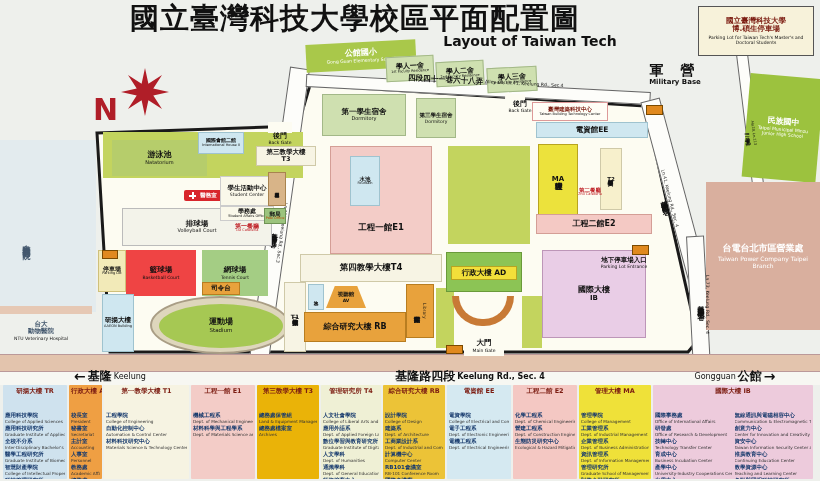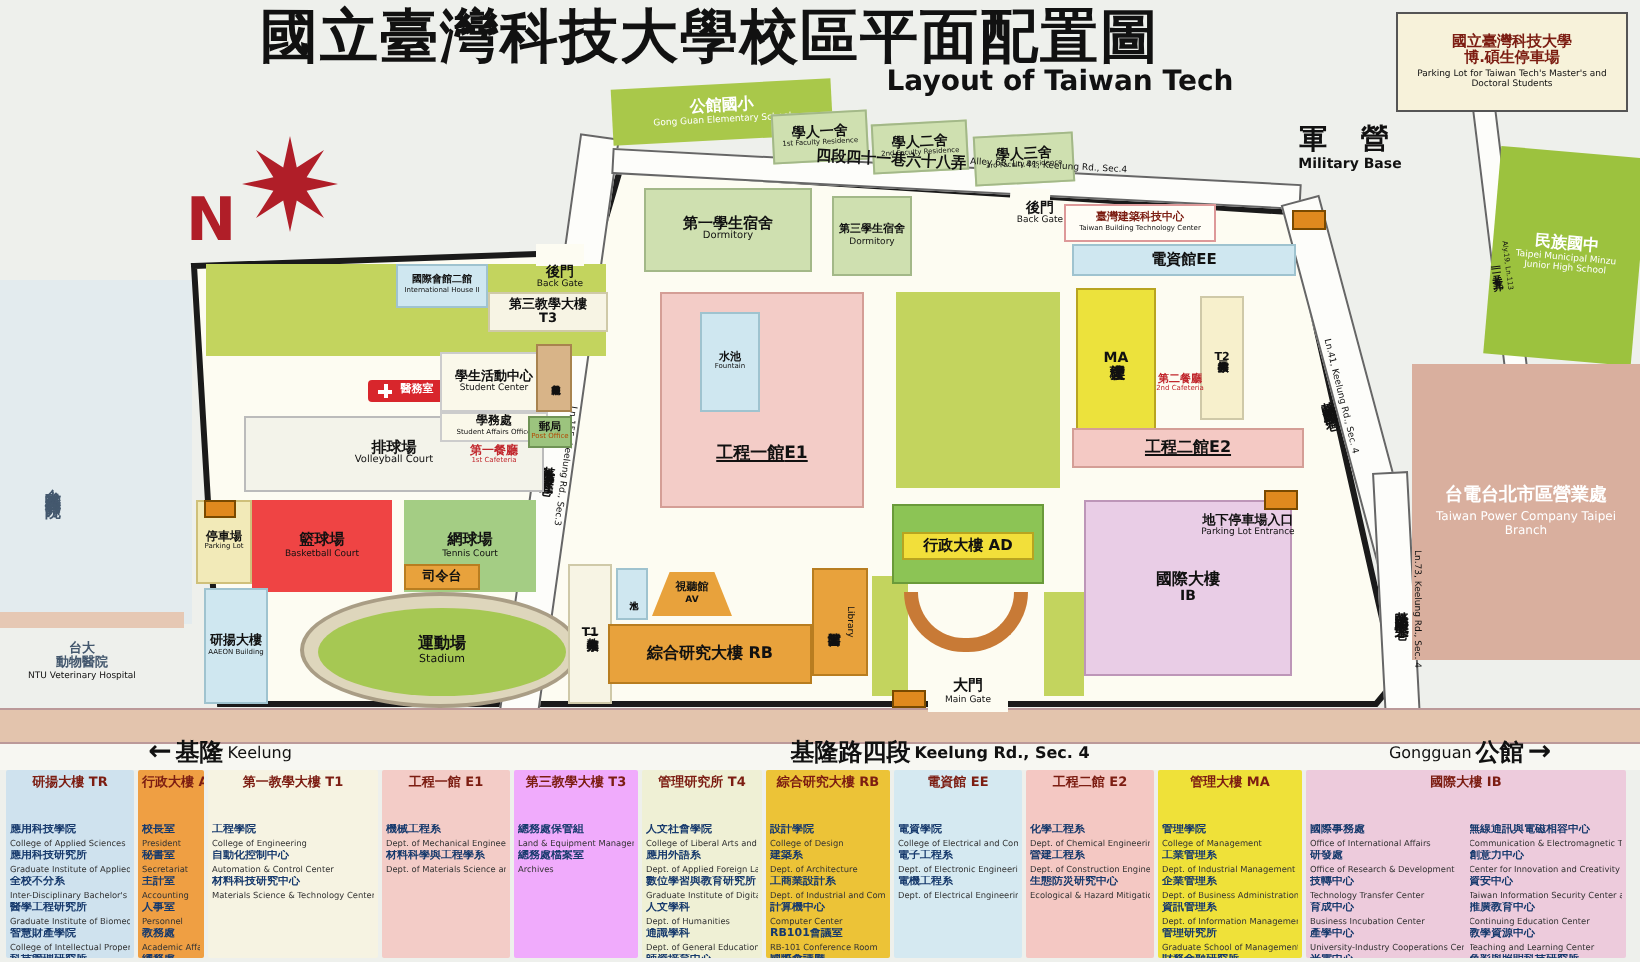--- a/index.html
+++ b/index.html
@@ -15,21 +15,21 @@
   .s8{font-size:8px;} .s85{font-size:8.5px;} .s9{font-size:9px;}
   .s12{font-size:12px;} .s14{font-size:14px;}
   .vert{writing-mode:vertical-rl;text-orientation:upright;letter-spacing:1px;}
   .vrot{writing-mode:vertical-rl;text-orientation:mixed;}
   .road{position:absolute;background:#fdfdfa;border:1px solid #666;box-sizing:border-box;}
   .gatebox{position:absolute;background:#e0891e;border:1px solid #7a4a00;}
   .redtxt{color:#c1272d;}
   .white{color:#fff;}
   .maroon{color:#7c1d12;}
   .cream-bld{background:#f7f4e4;border:1px solid #cfc9a8;}
-  .pink-bld{background:#f3ccc7;border:1px solid #d49e96;text-decoration:underline;}
+  .pink-bld{background:#f3ccc7;border:1px solid #d49e96;}
   .blue-bld{background:#cfe7f0;border:1px solid #9fc3cf;}
   .green-bld{background:#cfe0b0;border:1px solid #a3b888;}
   .orange-bld{background:#e8a23c;border:1px solid #b87d20;}
   .olive{background:#c3d45e;}
   .cross{display:inline-block;width:7px;height:7px;position:relative;margin-right:2px;}
   .cross:before,.cross:after{content:"";position:absolute;background:#fff;}
   .cross:before{left:2.5px;top:0;width:2px;height:7px;}
   .cross:after{left:0;top:2.5px;width:7px;height:2px;}
   .arc{position:absolute;width:62px;height:30px;border:7px solid #c87a36;border-top:none;
        border-radius:0 0 70px 70px;box-sizing:border-box;}
@@ -140,20 +140,24 @@
   <div class="blk row" style="left:690px;top:244px;width:26px;height:120px;">
     <span class="zh vert s7">基隆路四段七十三巷</span>
     <span class="en vrot s4">Ln.73, Keelung Rd., Sec. 4</span>
   </div>
 
   <div class="blk olive" style="left:103px;top:132px;width:200px;height:46px;"></div>
   <div class="blk olive" style="left:448px;top:146px;width:82px;height:98px;"></div>
   <div class="blk olive" style="left:436px;top:288px;width:18px;height:60px;"></div>
   <div class="blk olive" style="left:522px;top:296px;width:20px;height:52px;"></div>
 
+  <div class="blk" style="left:112px;top:140px;width:95px;height:36px;background:#b6cd6b;">
+    <span class="zh s8">游泳池</span>
+    <span class="en s5">Natatorium</span>
+  </div>
   <div class="blk row" style="left:184px;top:190px;width:38px;height:11px;background:#d8262c;border-radius:2px;">
     <span class="cross"></span>
     <span class="zh white" style="font-size:5.5px;">醫務室</span>
   </div>
   <div class="blk" style="left:122px;top:208px;width:150px;height:38px;background:#f3f3ea;border:1px solid #bbb;">
     <span class="zh s75">排球場</span>
     <span class="en s5">Volleyball Court</span>
   </div>
   <div class="blk" style="left:126px;top:250px;width:70px;height:46px;background:#ef4444;">
     <span class="zh s75">籃球場</span>
@@ -178,21 +182,21 @@
   </div>
   <div class="blk blue-bld" style="left:102px;top:294px;width:32px;height:58px;">
     <span class="zh s65" style="white-space:normal;width:28px;">研揚大樓</span>
     <span class="en s3" style="white-space:normal;">AAEON Building</span>
   </div>
 
   <div class="blk blue-bld" style="left:198px;top:132px;width:46px;height:22px;">
     <span class="zh s5">國際會館二館</span>
     <span class="en s3">International House II</span>
   </div>
-  <div class="blk cream-bld" style="left:244px;top:146px;width:60px;height:20px;">
+  <div class="blk cream-bld" style="left:256px;top:146px;width:60px;height:20px;">
     <span class="zh s65">第三教學大樓</span>
     <span class="zh s65">T3</span>
   </div>
   <div class="blk" style="left:220px;top:176px;width:54px;height:30px;background:#faf8ea;border:1px solid #ccc;">
     <span class="zh s65">學生活動中心</span>
     <span class="en s4">Student Center</span>
   </div>
   <div class="blk" style="left:220px;top:206px;width:54px;height:15px;background:#faf8ea;border:1px solid #ccc;">
     <span class="zh s6">學務處</span>
     <span class="en s3">Student Affairs Office</span>
@@ -221,20 +225,25 @@
   <div class="blk pink-bld" style="left:330px;top:146px;width:102px;height:108px;justify-content:flex-end;padding-bottom:20px;">
     <span class="zh s85">
       <span>工程一館</span><span>E1</span>
     </span>
   </div>
   <div class="blk blue-bld" style="left:350px;top:156px;width:30px;height:50px;">
     <span class="zh s55">水池</span>
     <span class="en s3">Fountain</span>
   </div>
 
+  <div class="blk cream-bld" style="left:300px;top:254px;width:142px;height:28px;">
+    <span class="zh s85">
+      <span>第四教學大樓</span><span>T4</span>
+    </span>
+  </div>
   <div class="blk cream-bld" style="left:284px;top:282px;width:22px;height:70px;">
     <span class="zh vert s6" style="letter-spacing:0;">第一教學大樓</span>
     <span class="zh s6">T1</span>
   </div>
   <div class="blk blue-bld" style="left:308px;top:284px;width:16px;height:26px;">
     <span class="zh vert" style="font-size:4.5px;letter-spacing:0;">水池</span>
   </div>
   <div class="blk" style="left:326px;top:286px;width:40px;height:22px;background:#e8a23c;clip-path:polygon(22% 0,78% 0,100% 100%,0 100%);">
     <span class="zh s55">視聽館</span>
     <span class="zh s4">AV</span>
@@ -387,21 +396,21 @@
         <div class="lhead">工程一館 E1</div>
         <div class="litems">
           <div class="lstack">
             <div class="lit-zh">機械工程系</div>
             <div class="lit-en">Dept. of Mechanical Engineering</div>
             <div class="lit-zh">材料科學與工程學系</div>
             <div class="lit-en">Dept. of Materials Science and Engineering</div>
           </div>
         </div>
       </div>
-      <div class="lcol" style="width: 62px; background: #f0abfc;">
+      <div class="lcol" style="width: 62px; background: #eab308;">
         <div class="lhead">第三教學大樓 T3</div>
         <div class="litems">
           <div class="lstack">
             <div class="lit-zh">總務處保管組</div>
             <div class="lit-en">Land &amp; Equipment Management</div>
             <div class="lit-zh">總務處檔案室</div>
             <div class="lit-en">Archives</div>
           </div>
         </div>
       </div>

